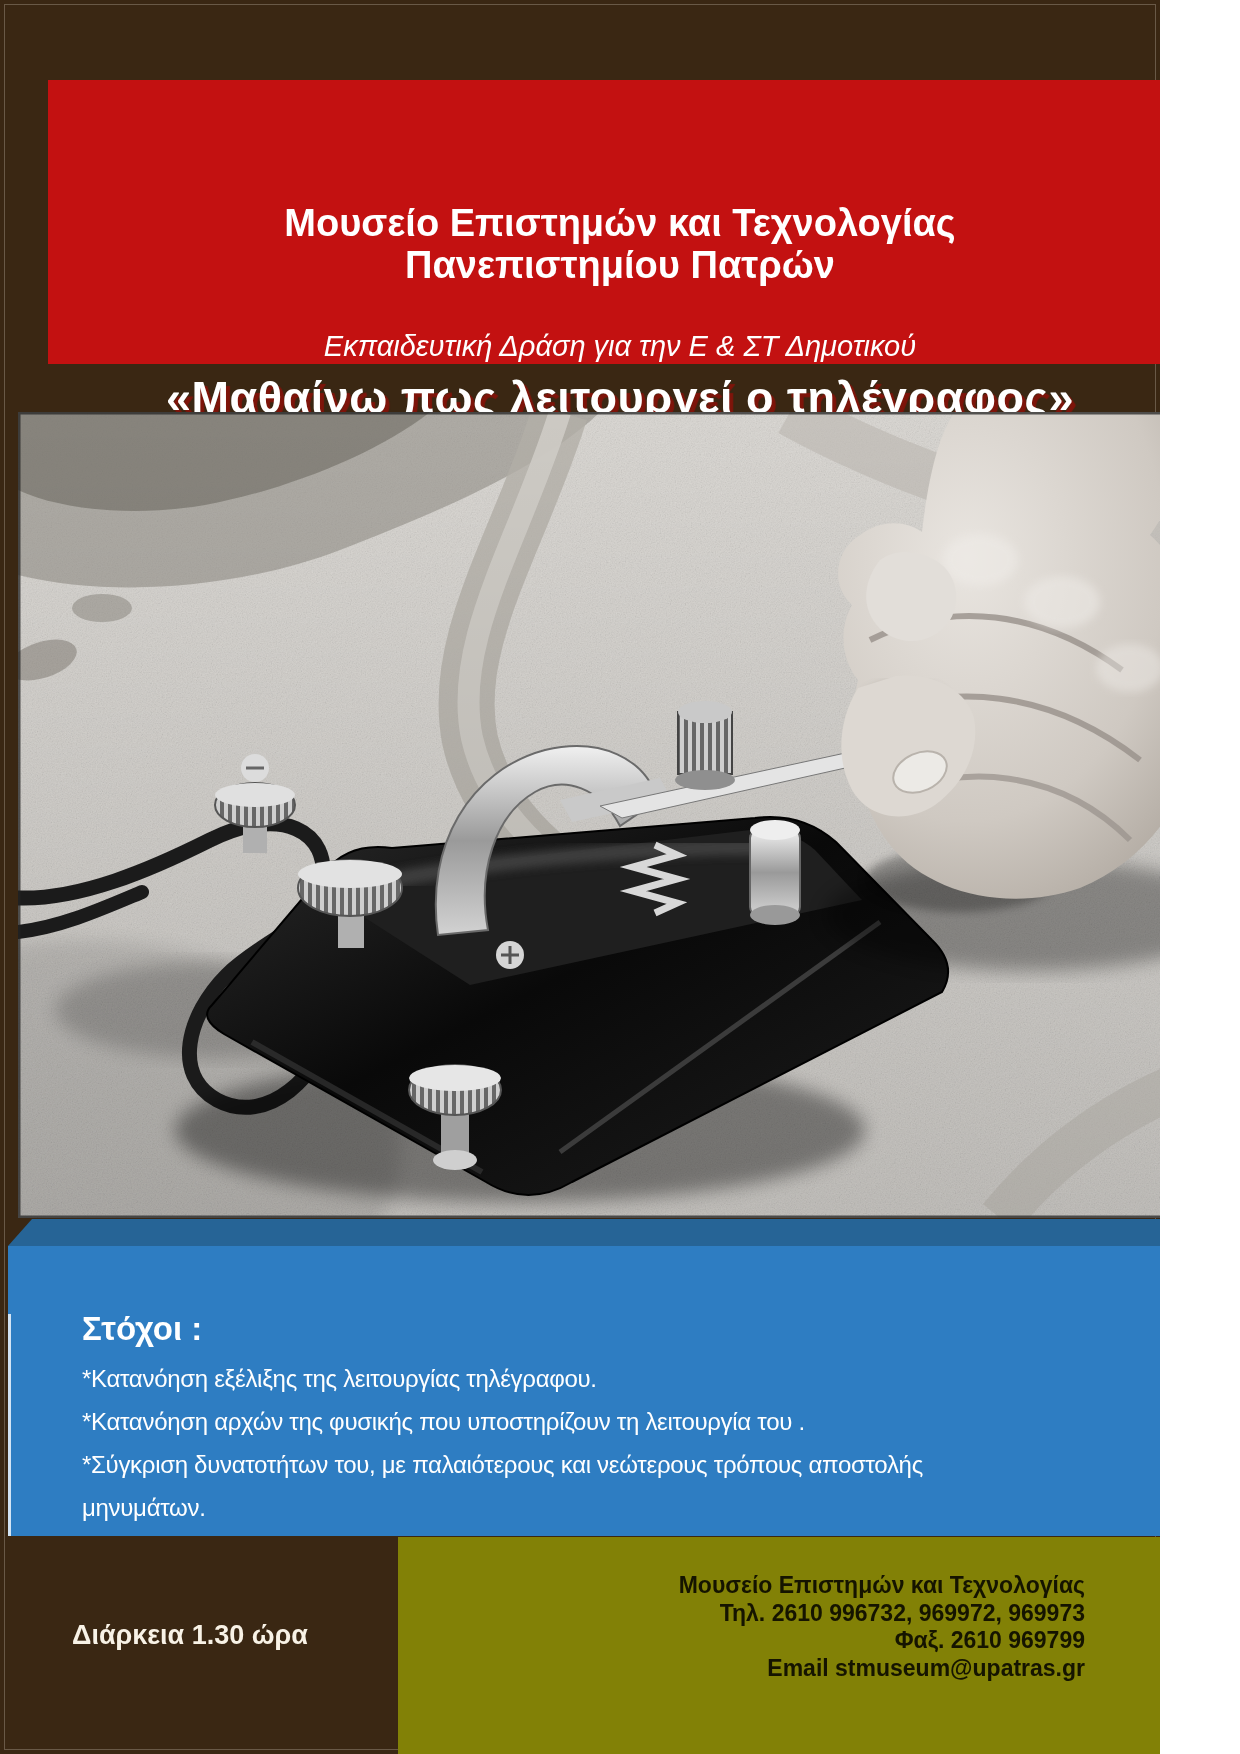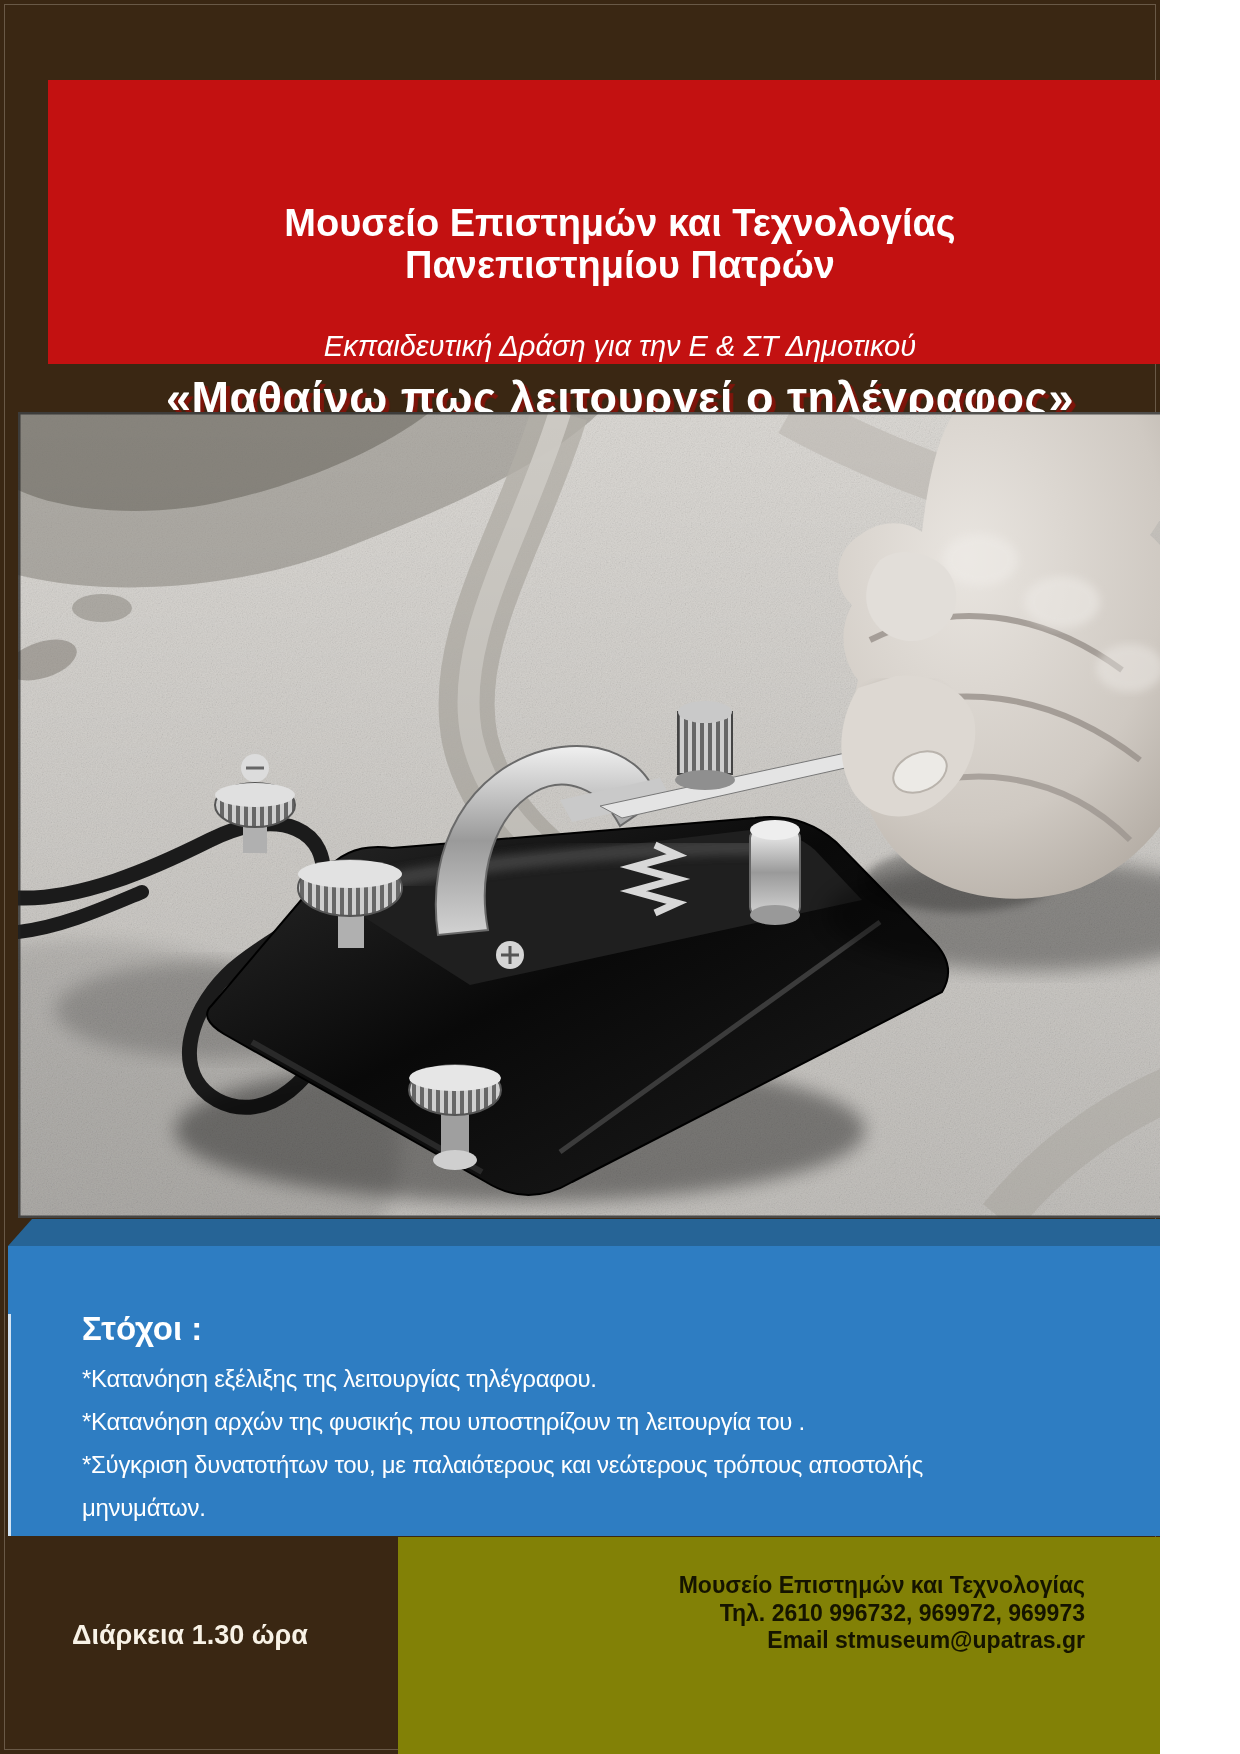--- a/index.html
+++ b/index.html
@@ -182,15 +182,16 @@
     <div class="item">*Κατανόηση  αρχών της φυσικής που υποστηρίζουν τη λειτουργία του .</div>
     <div class="item">*Σύγκριση δυνατοτήτων του, με παλαιότερους και νεώτερους τρόπους αποστολής
 μηνυμάτων.</div>
   </div>
 
   <div class="olive"></div>
   <div class="duration">Διάρκεια 1.30 ώρα</div>
   <div class="contact">
     <div>Μουσείο Επιστημών και Τεχνολογίας</div>
     <div>Τηλ. 2610 996732, 969972, 969973</div>
+    <div>Φαξ. 2610 969799</div>
     <div>Email stmuseum@upatras.gr</div>
   </div>
 </div>
 
 </body></html>

